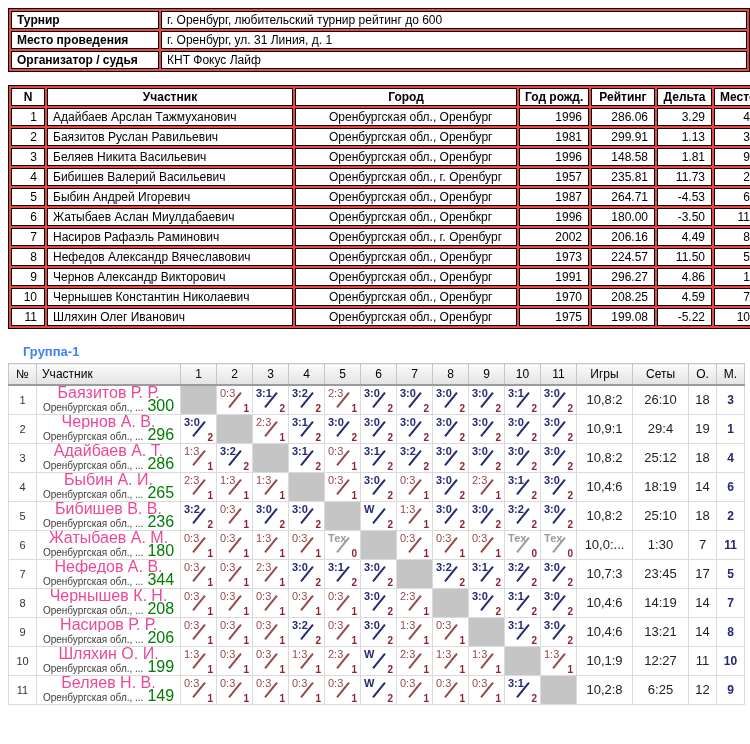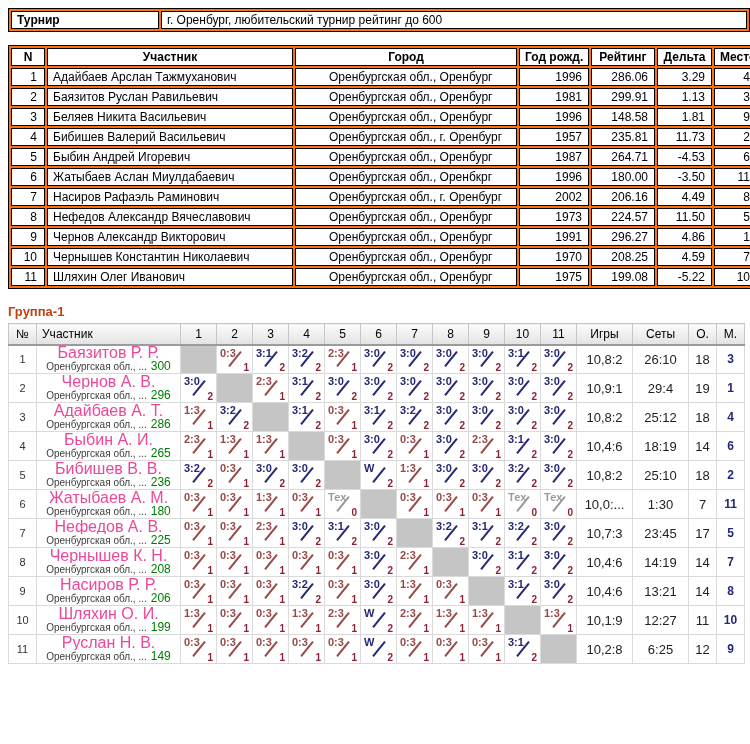--- a/index.html
+++ b/index.html
@@ -9,21 +9,21 @@
     width: 750px;
     height: 744px;
     overflow: hidden;
   }
   .page { padding: 8px; width: 750px; }
 
   
   table.blk {
     border-collapse: separate;
     border-spacing: 2px;
-    background: #f97316;
+    background: #ef4444;
     border: 1px solid #000;
     width: 734px;
     table-layout: fixed;
   }
   table.blk td, table.blk th {
     border: 1px solid #000;
     font-size: 12px;
     color: #000;
     padding: 1px 5px;
     height: 16px;
@@ -36,22 +36,22 @@
   .players-table td.num   { text-align: right; padding-right: 7px; }
   .players-table td.name  { text-align: left; }
   .players-table td.city  { text-align: left; padding-left: 33px; }
   .players-table td.rval  { text-align: right; padding-right: 6px; }
   .players-table { margin-top: 13px; }
 
   
   .group-title {
     font-size: 13px;
     font-weight: bold;
-    color: #c2410c;
-    margin: 15px 0 4px 0;
+    color: #3b82f6;
+    margin: 15px 0 4px 15px;
   }
   table.matrix {
     border-collapse: collapse;
     width: 736px;
     table-layout: fixed;
     border: 1px solid #b5b5b5;
   }
   table.matrix th {
     background: linear-gradient(#fbfbfb, #e3e3e3);
     border: 1px solid #c6c6c6;
@@ -75,30 +75,30 @@
   td.mnum {
     background: #f5f5f5;
     text-align: center;
     font-size: 11px;
     color: #333;
   }
   td.pcell { background: #f5f5f5; padding: 1px 4px; }
   .pname  { font-size: 16px; color: #ec4899; line-height: 14px; white-space: nowrap; overflow: hidden; text-align: center; }
   .pline  { display: flex; justify-content: center; align-items: baseline; }
   .pregion { font-size: 10px; color: #3c3c3c; line-height: 12px; white-space: nowrap; overflow: hidden; }
-  .prating { font-size: 12px; color: #007c00; line-height: 12px; padding-left: 4px; }
+  .prating { font-size: 16px; color: #007c00; line-height: 12px; padding-left: 4px; }
 
   td.rc { position: relative; background: #fff; }
   td.rc.self { background: #c5c5c5; }
   .score {
     position: absolute; top: 1px; left: 3px;
     font-size: 11px; letter-spacing: 0px;
   }
   .rc.w .score, .rc.v .score { color: #242875; font-weight: bold; }
-  .rc.l .score { color: #984848; font-weight: bold; }
+  .rc.l .score { color: #984848; font-weight: normal; }
   .rc.x .score { color: #9b9b9b; font-weight: bold; }
   .sub {
     position: absolute; bottom: 0px; right: 3px;
     font-size: 10px; font-weight: bold; color: #8b2233;
   }
   .slash {
     position: absolute; left: 50%; top: 50%;
     width: 19px; height: 2px;
     transform: translate(-50%, -50%) rotate(-51deg);
   }
@@ -122,20 +122,28 @@
 
   <table class="blk info-table">
     <colgroup>
         <col style="width:148px">
         <col style="width:586px">
       </colgroup>
     <tbody id="info-body">
         <tr>
           <td class="ilabel">Турнир</td>
           <td class="ivalue">г. Оренбург, любительский турнир рейтинг до 600</td>
+        </tr>
+        <tr>
+          <td class="ilabel">Место проведения</td>
+          <td class="ivalue">г. Оренбург, ул. 31 Линия, д. 1</td>
+        </tr>
+        <tr>
+          <td class="ilabel">Организатор / судья</td>
+          <td class="ivalue">КНТ Фокус Лайф</td>
         </tr>
       </tbody>
   </table>
 
   <table class="blk players-table">
     <colgroup>
       <col style="width:34px">
         <col style="width:246px">
         <col style="width:222px">
       <col style="width:70px">
@@ -690,21 +698,21 @@
           <td class="stat">1:30</td>
           <td class="stat">7</td>
           <td class="place">11</td>
         </tr>
         <tr>
           <td class="mnum">7</td>
           <td class="pcell">
             <div class="pname">Нефедов А. В.</div>
             <div class="pline">
               <span class="pregion">Оренбургская обл., ...</span>
-              <span class="prating">225</span>
+              <span class="prating">344</span>
             </div>
           </td>
           <td class="rc l">
             <span class="score">0:3</span>
             <span class="slash"></span>
             <span class="sub">1</span>
           </td>
           <td class="rc l">
             <span class="score">0:3</span>
             <span class="slash"></span>
@@ -947,21 +955,21 @@
             <span class="sub">1</span>
           </td>
           <td class="stat">10,1:9</td>
           <td class="stat">12:27</td>
           <td class="stat">11</td>
           <td class="place">10</td>
         </tr>
         <tr>
           <td class="mnum">11</td>
           <td class="pcell">
-            <div class="pname">Руслан Н. В.</div>
+            <div class="pname">Беляев Н. В.</div>
             <div class="pline">
               <span class="pregion">Оренбургская обл., ...</span>
               <span class="prating">149</span>
             </div>
           </td>
           <td class="rc l">
             <span class="score">0:3</span>
             <span class="slash"></span>
             <span class="sub">1</span>
           </td>

